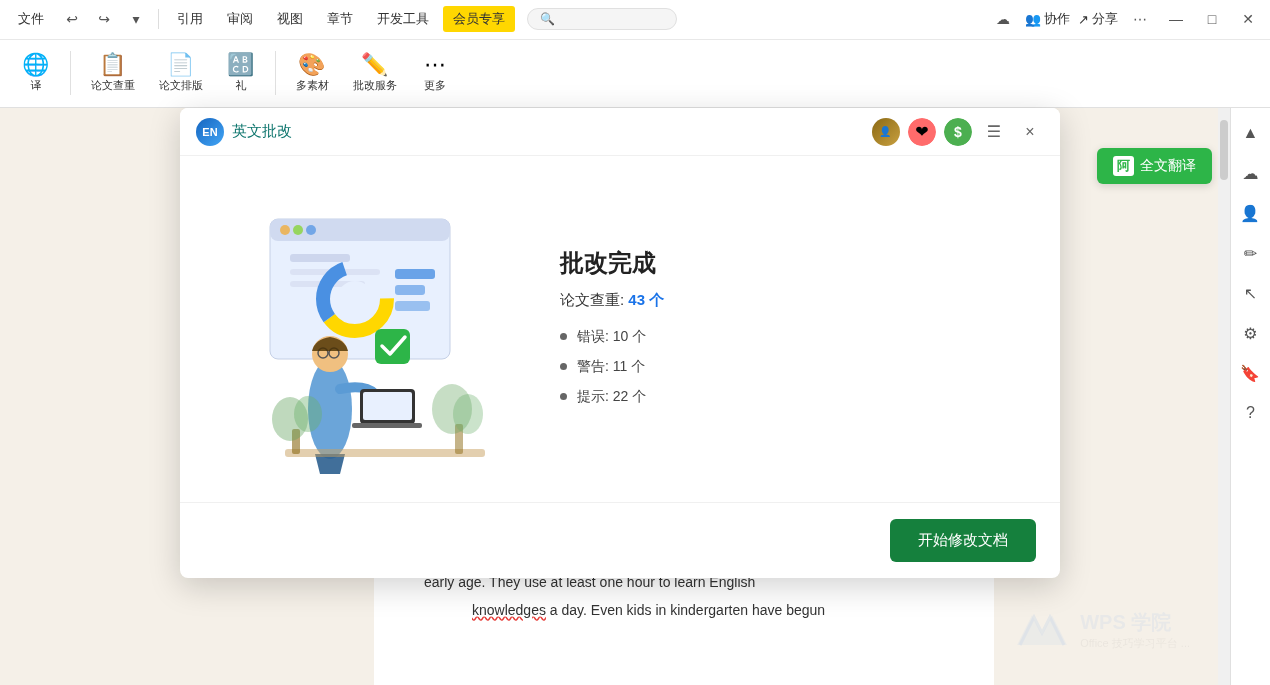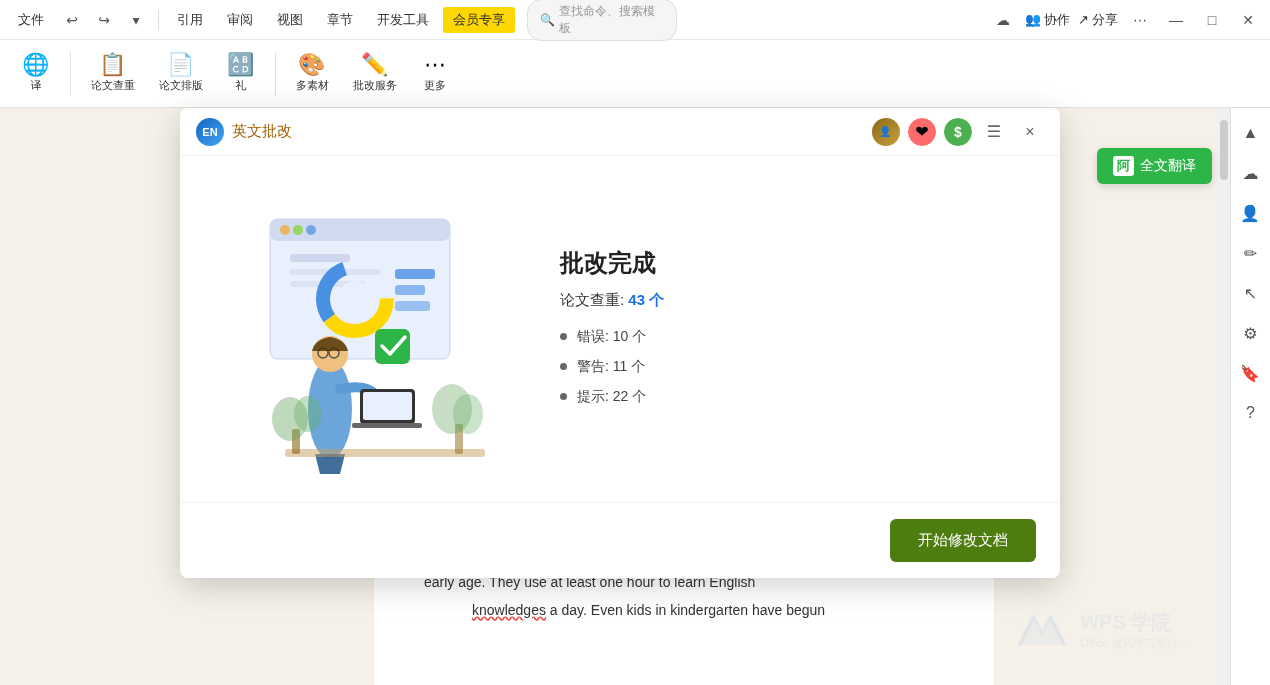--- a/index.html
+++ b/index.html
@@ -259,21 +259,21 @@
       display: flex;
       align-items: center;
       justify-content: center;
       color: #fff;
       font-size: 11px;
       font-weight: bold;
       margin-right: 8px;
     }
     .dialog-title {
       font-size: 15px;
-      color: #a16207;
+      color: #0f766e;
       font-weight: 500;
     }
     .dialog-header-right {
       margin-left: auto;
       display: flex;
       align-items: center;
       gap: 8px;
     }
     .avatar-circle {
       width: 28px;
@@ -371,21 +371,21 @@
     }
 
     
     .dialog-footer {
       padding: 16px 24px;
       display: flex;
       justify-content: flex-end;
       border-top: 1px solid #f0f0f0;
     }
     .btn-primary {
-      background: #4d7c0f;
+      background: #15803d;
       color: #fff;
       border: none;
       border-radius: 6px;
       padding: 12px 28px;
       font-size: 15px;
       cursor: pointer;
       font-family: 'Microsoft YaHei', sans-serif;
     }
 
     
@@ -426,21 +426,20 @@
     <div class="toolbar-icon-btn">▾</div>
     <div class="toolbar-sep"></div>
     <div class="toolbar-menu-item">引用</div>
     <div class="toolbar-menu-item">审阅</div>
     <div class="toolbar-menu-item">视图</div>
     <div class="toolbar-menu-item">章节</div>
     <div class="toolbar-menu-item">开发工具</div>
     <div class="toolbar-menu-item active">会员专享</div>
     <div style="margin-left:8px;" class="search-box">
       <span class="search-icon">🔍</span>
-      <span>查找命令、搜索模板</span>
     </div>
     <div class="toolbar-right">
       <div class="toolbar-icon-btn">☁</div>
       <div class="toolbar-btn-right">
         <span>👥</span>
         <span>协作</span>
       </div>
       <div class="toolbar-btn-right">
         <span>↗</span>
         <span>分享</span>

